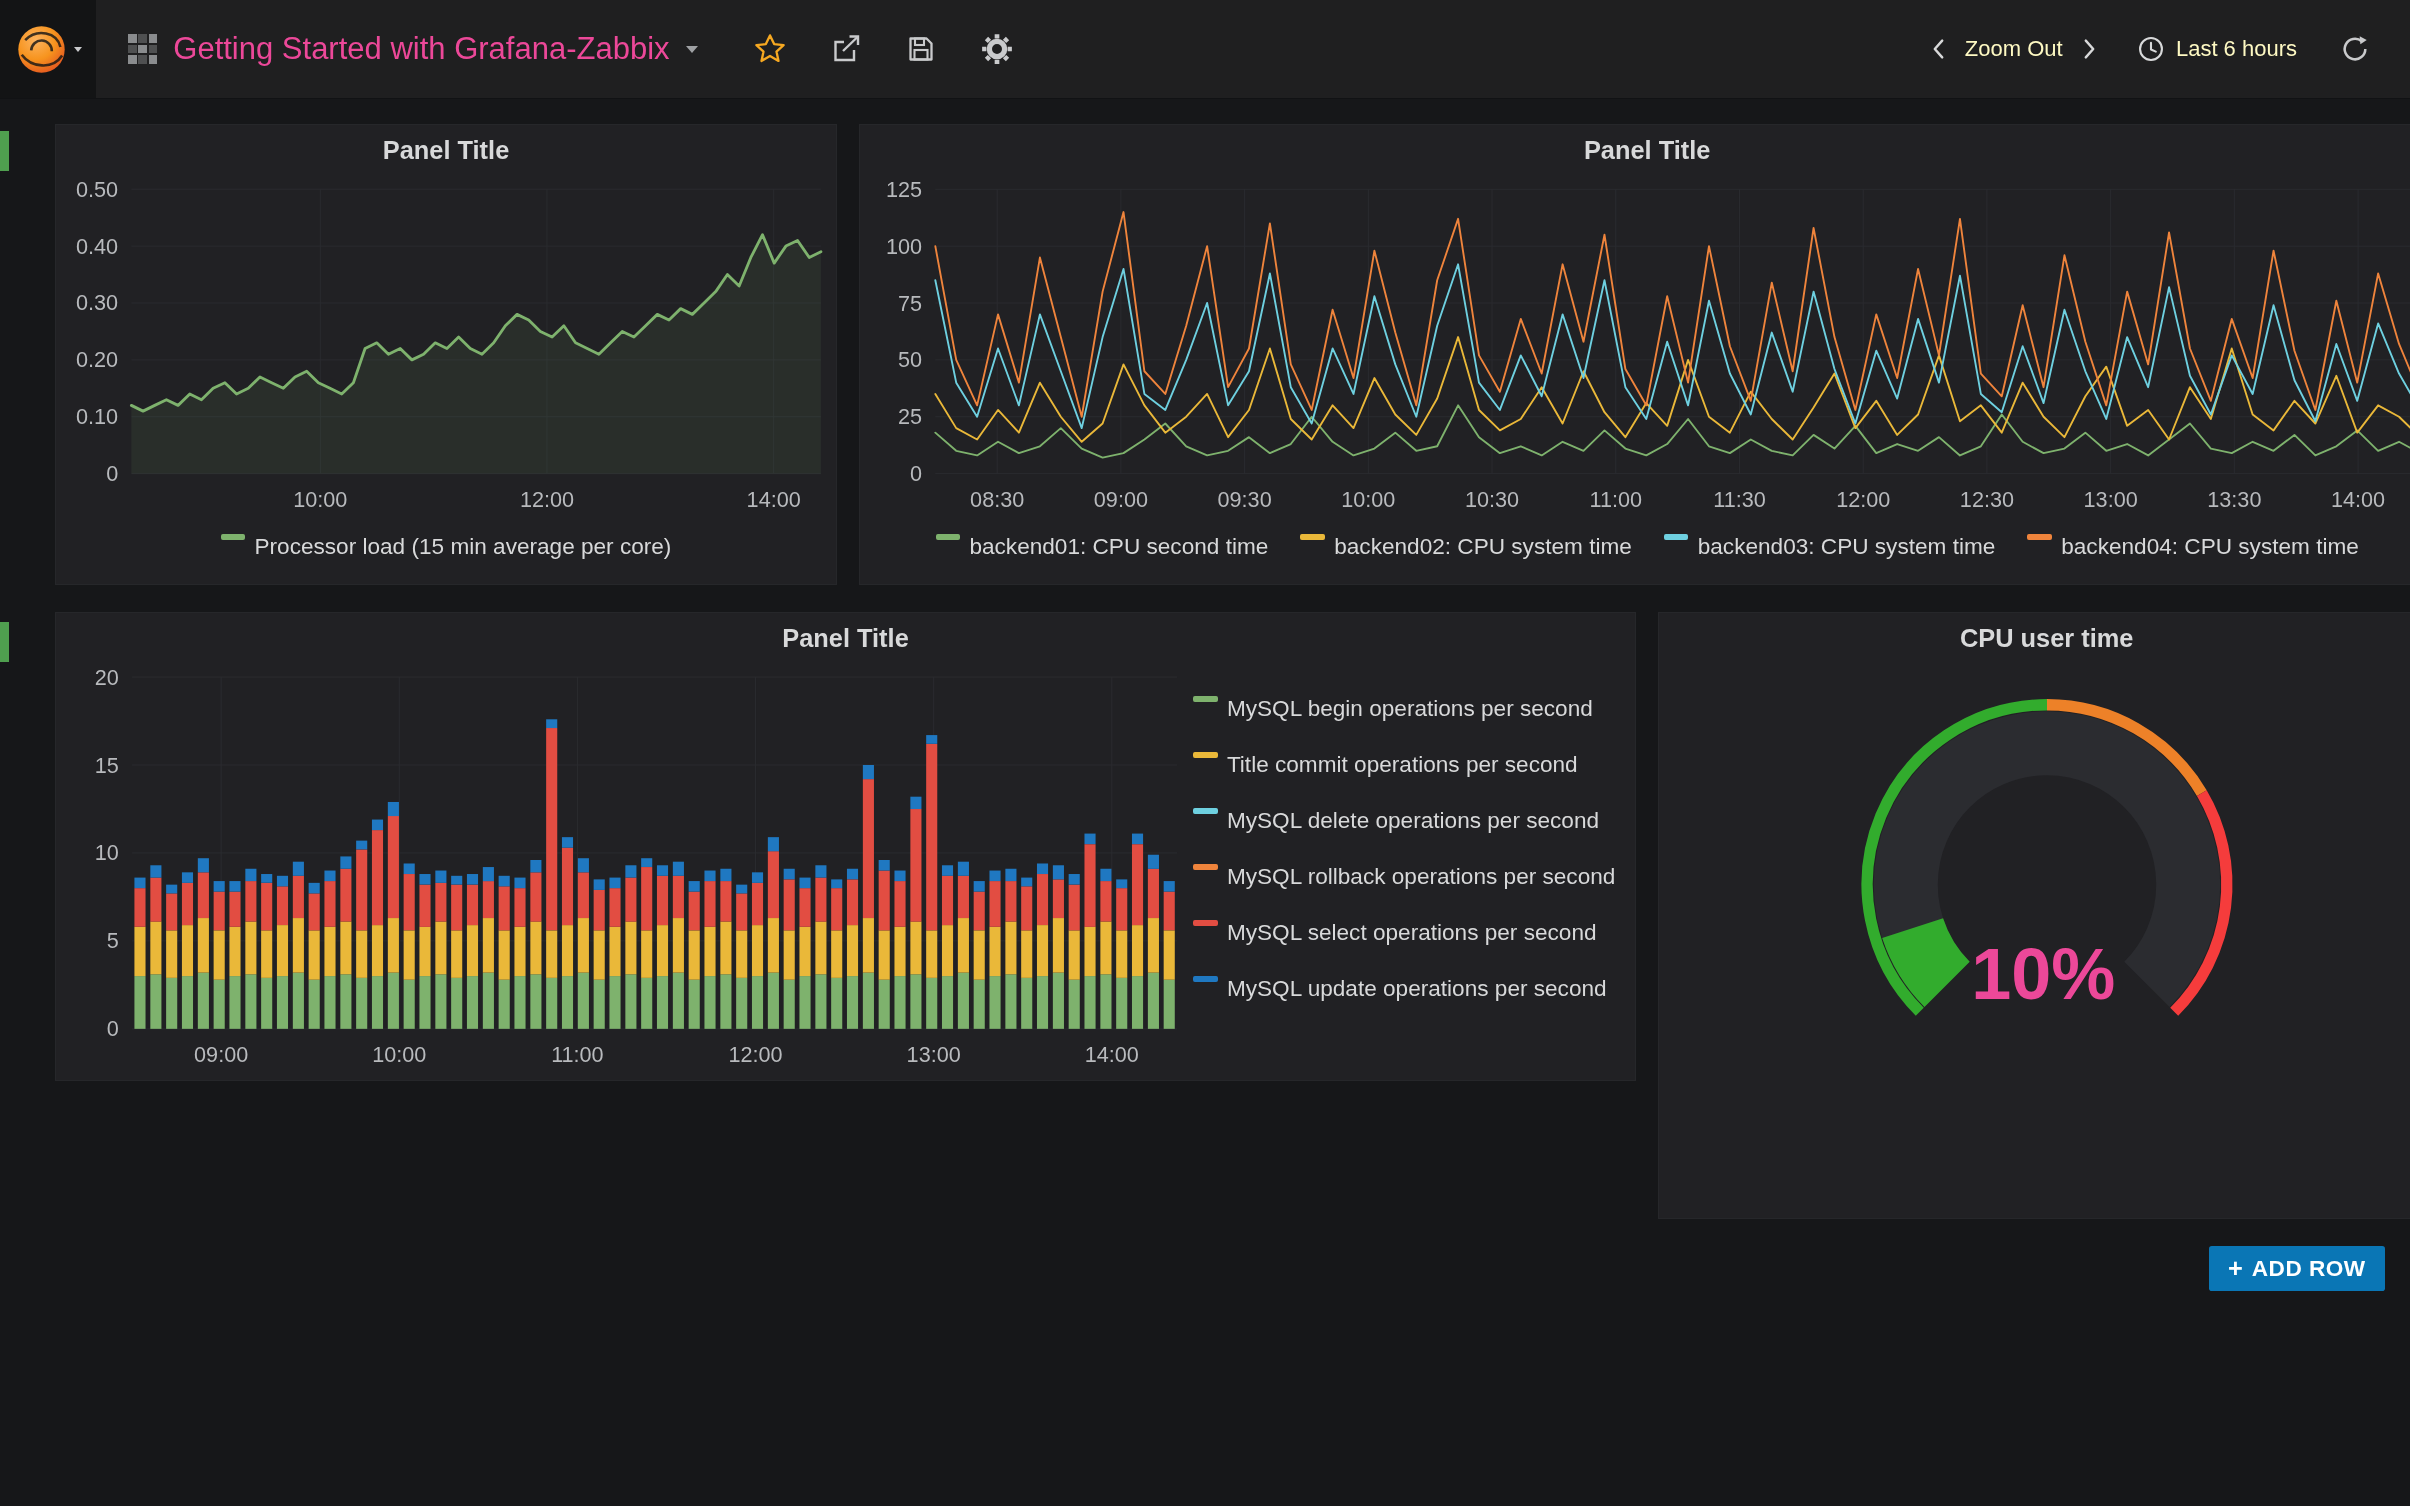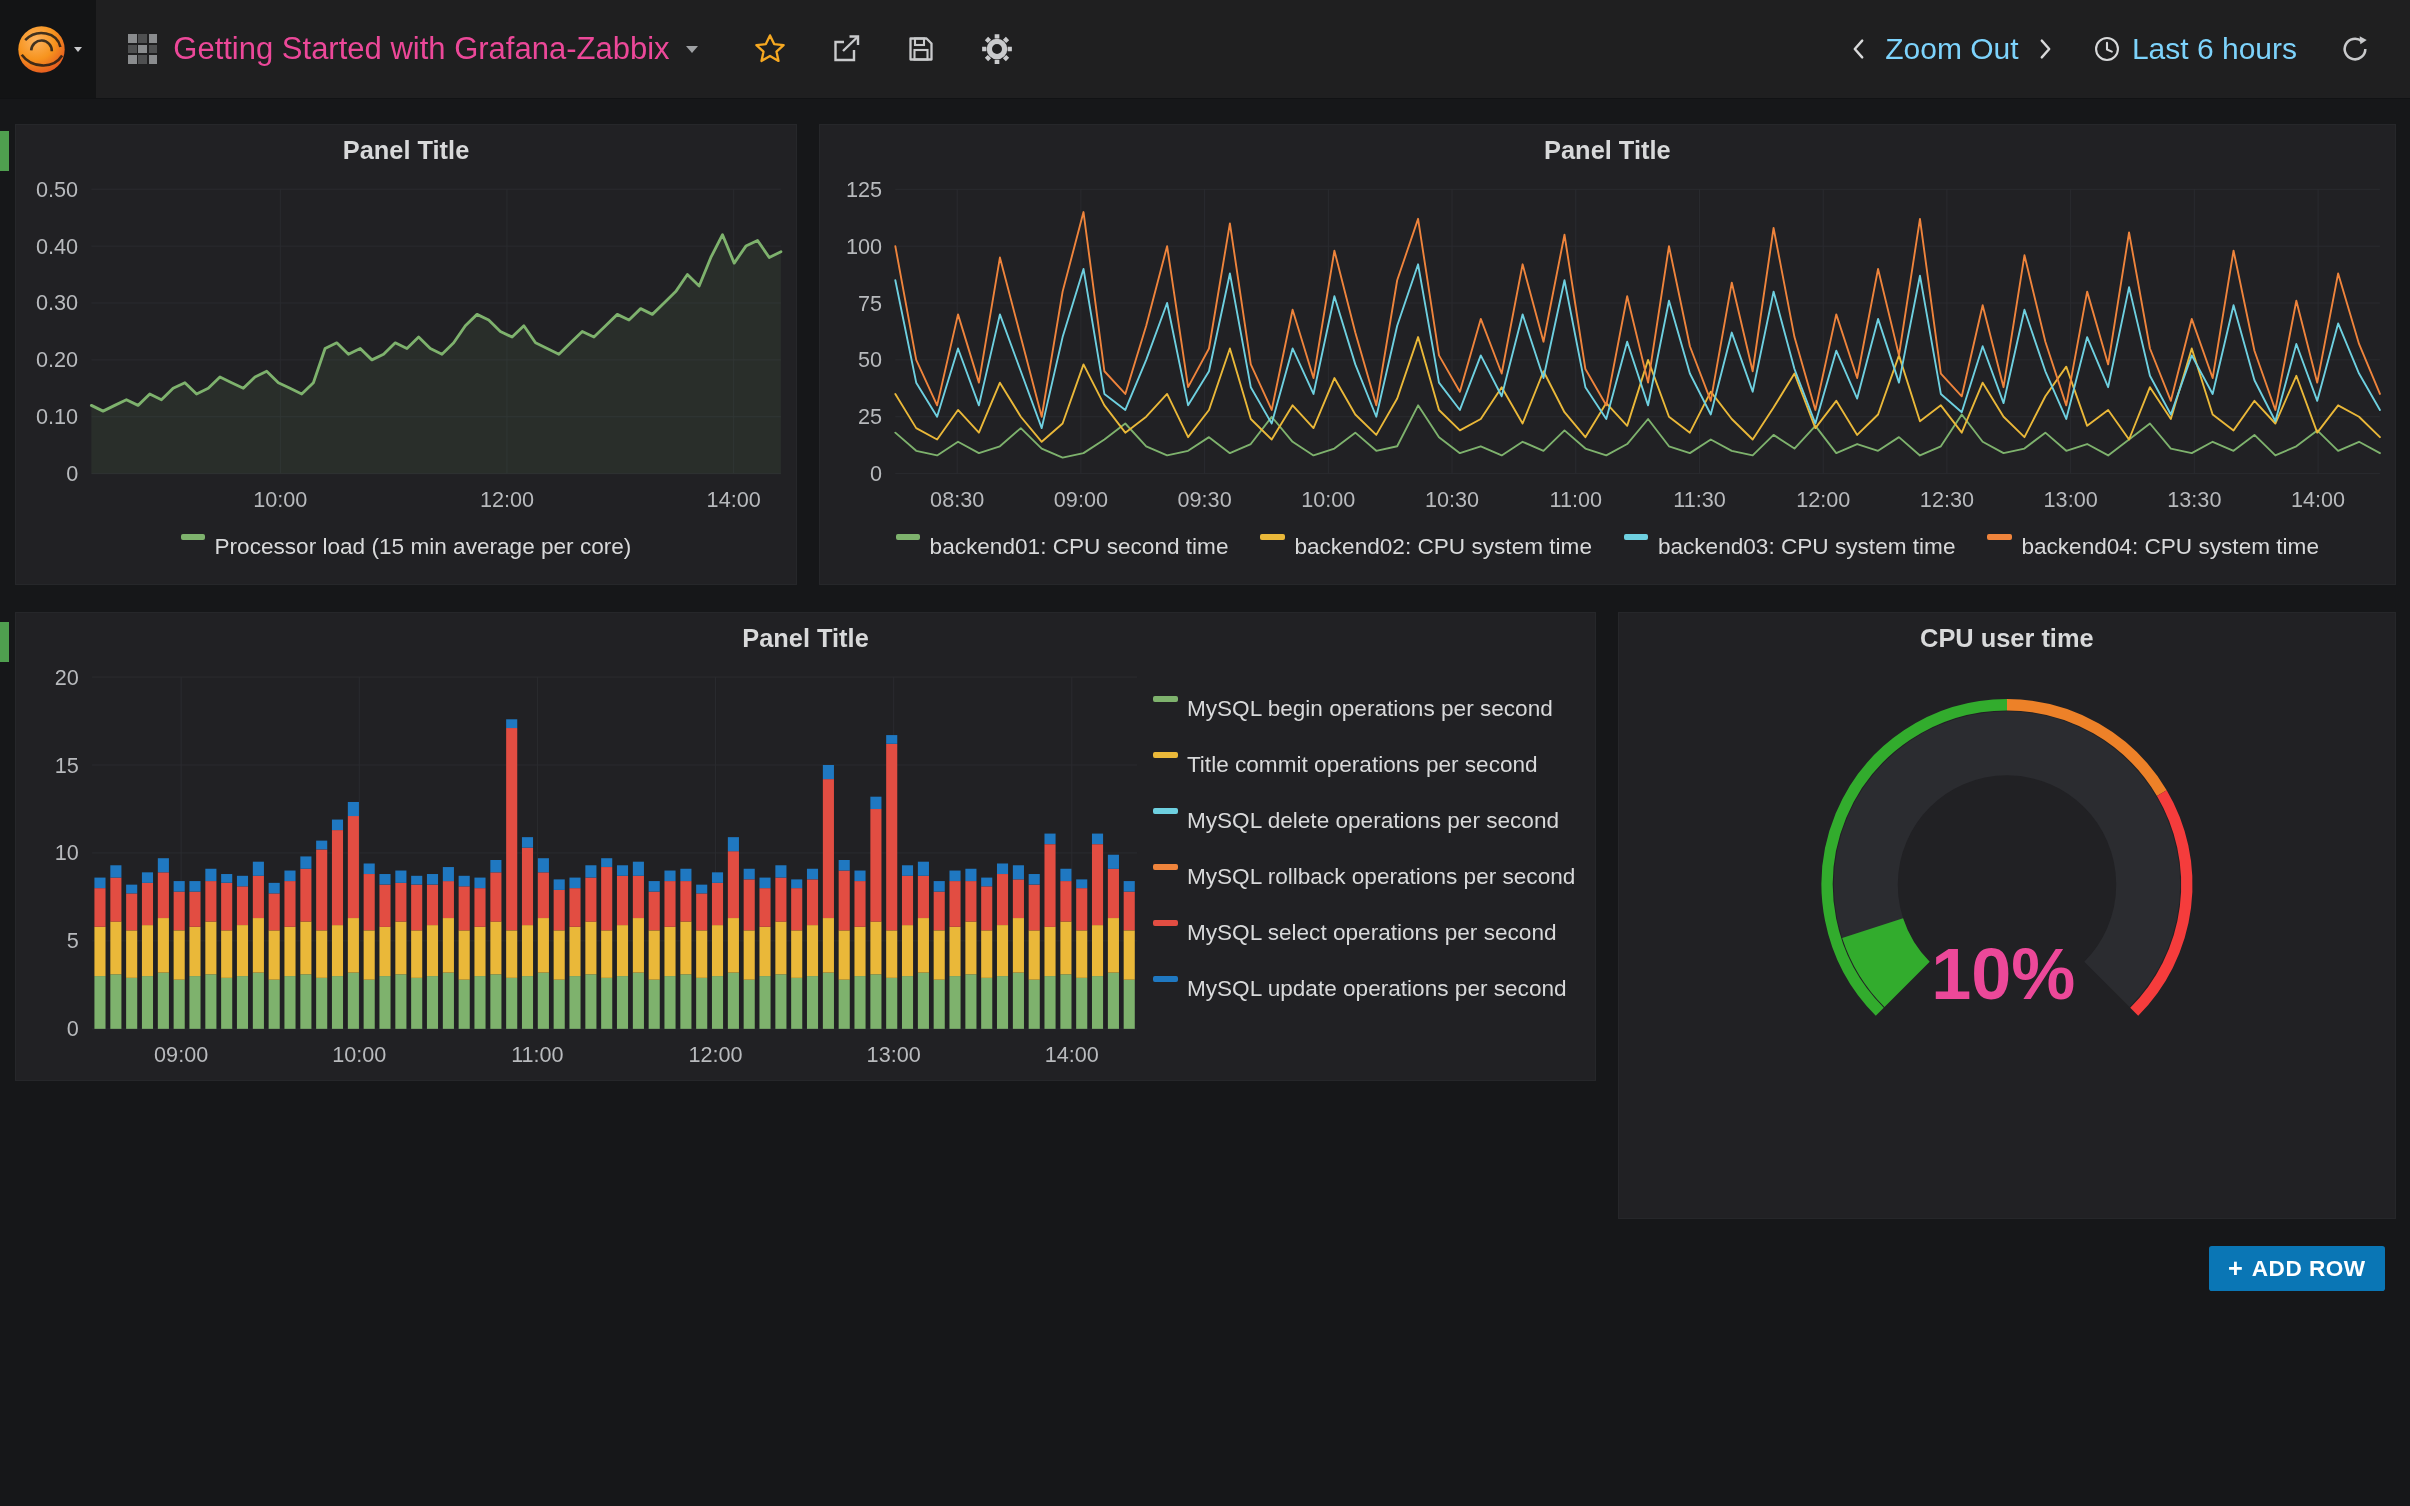--- a/index.html
+++ b/index.html
@@ -15,26 +15,26 @@
   .caret-sm{border-left-width:4.7px;border-right-width:4.7px;border-top-width:5.6px;border-top-color:#c9cacc;}
   .dash-picker{display:flex;align-items:center;gap:16px;margin-left:32px;cursor:pointer;height:98px;}
   .grid-icon{display:grid;grid-template-columns:repeat(3,8.5px);grid-auto-rows:8.5px;gap:1.9px;}
   .grid-icon span{background:#8a8c8e;}
   .grid-icon span:nth-child(2n){opacity:.45;}
   .dash-title{font-size:31px;color:#ec4899;}
   .nav-actions{display:flex;align-items:center;gap:43px;margin-left:55px;}
   .icon-btn{background:none;border:none;padding:0;margin:0;cursor:pointer;display:flex;align-items:center;}
   .nav-right{margin-left:auto;display:flex;align-items:center;padding-right:41px;}
   .zoom-group{display:flex;align-items:center;gap:17px;}
-  .text-btn{background:none;border:none;color:#7dd3fc;font-size:30px;cursor:pointer;display:flex;align-items:center;gap:11.3px;padding:0;}
+  .text-btn{background:none;border:none;color:#fef9c3;font-size:22px;cursor:pointer;display:flex;align-items:center;gap:11.3px;padding:0;}
   .time-range{margin-left:38px;}
   .refresh-btn{margin-left:43px;}
 
   
-  main{padding:25.4px 15px 0;}
+  main{padding:25.4px 15px 0;margin-left:40px;}
   .row{display:flex;gap:21.7px;margin-bottom:27px;}
   .panel{background:#212124;border:0.9px solid #26272a;box-sizing:border-box;}
   #panel-processor{width:782px;height:461px;}
   #panel-cpu{flex:1;height:461px;}
   #panel-mysql{width:1581px;height:469px;}
   #panel-gauge{flex:1;height:607px;}
   .panel-title{height:49px;line-height:51px;text-align:center;font-size:25.4px;font-weight:700;color:#d8d9da;cursor:pointer;}
   .chart{position:relative;}
   #c0,#c1{height:345px;width:100%;}
   .panel3-body{display:flex;height:420px;}

